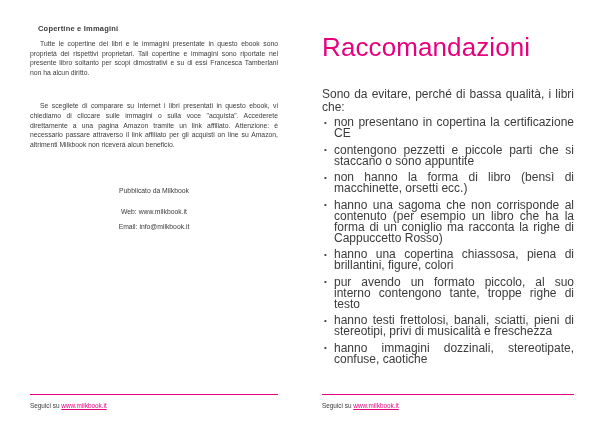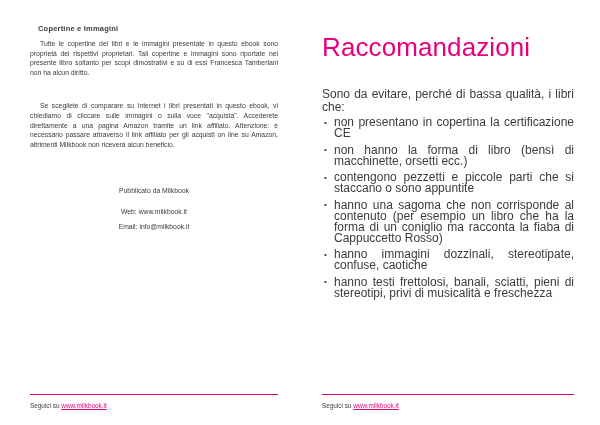--- a/index.html
+++ b/index.html
@@ -168,25 +168,27 @@
   <div class="spine"></div>
 
   <div class="col col-right">
 
     <h1 class="main-title">Raccomandazioni</h1>
 
     <p class="intro">Sono da evitare, perché di bassa qualità, i libri che:</p>
 
     <ul class="bullets">
       <li>non presentano in copertina la certificazione CE</li>
+      <li>contengono pezzetti e piccole parti che si staccano o sono appuntite</li>
       <li>non hanno la forma di libro (bensì di macchinette, orsetti ecc.)</li>
-      <li>contengono pezzetti e piccole parti che si staccano o sono appuntite</li>
-      <li>hanno una sagoma che non corrisponde al contenuto (per esempio un libro che ha la forma di un coniglio ma racconta la fiaba di Cappuccetto Rosso)</li>
+      <li>hanno una sagoma che non corrisponde al contenuto (per esempio un libro che ha la forma di un coniglio ma racconta la righe di Cappuccetto Rosso)</li>
+      <li>hanno una copertina chiassosa, piena di brillantini, figure, colori</li>
+      <li>pur avendo un formato piccolo, al suo interno contengono tante, troppe righe di testo</li>
+      <li>hanno testi frettolosi, banali, sciatti, pieni di stereotipi, privi di musicalità e freschezza</li>
       <li>hanno immagini dozzinali, stereotipate, confuse, caotiche</li>
-      <li>hanno testi frettolosi, banali, sciatti, pieni di stereotipi, privi di musicalità e freschezza</li>
     </ul>
 
     <div class="footer">
       <div class="footer-right">
         <div class="footer-rule"></div>
         <div class="footer-text"><span>Seguici su </span><span class="link">www.milkbook.it</span></div>
       </div>
     </div>
   </div>
 

